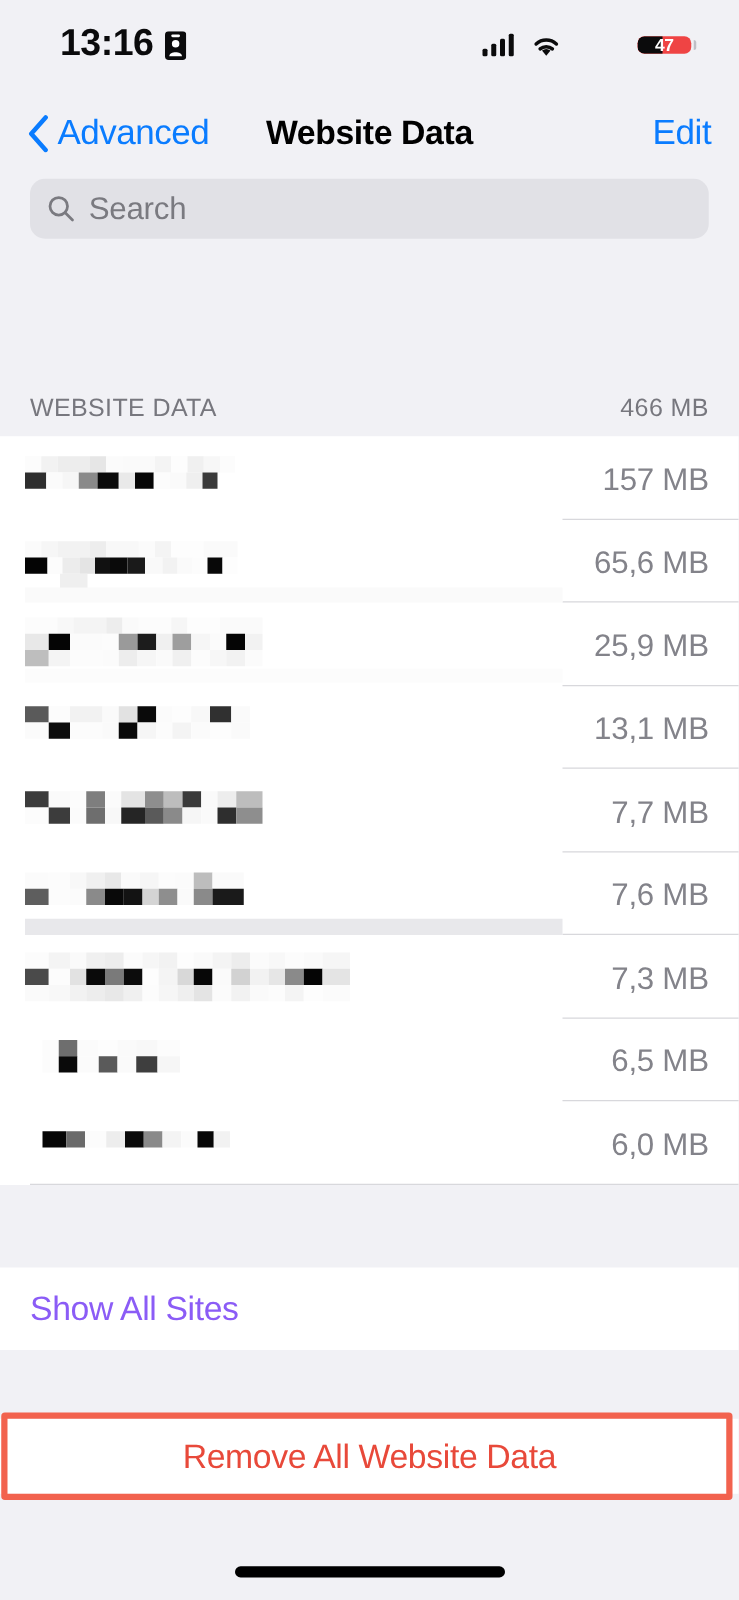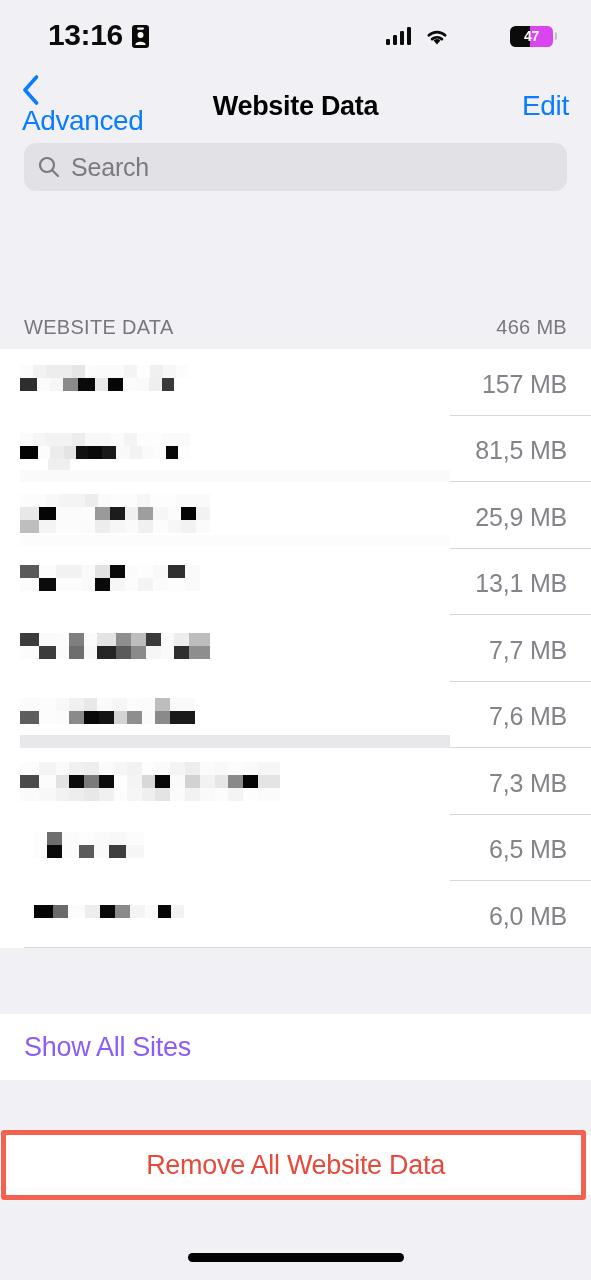--- a/index.html
+++ b/index.html
@@ -29,22 +29,22 @@
   }
   .sb-badge-icon { display:block; }
   .sb-right { display:flex; align-items:center; gap:13px; }
   .sig-bars { display:flex; align-items:flex-end; gap:2.5px; height:18px; }
   .sig-bars i { display:block; width:4.5px; background:#0B0B0C; border-radius:1.2px; }
   .sig-bars i:nth-child(1){height:6px;}
   .sig-bars i:nth-child(2){height:10px;}
   .sig-bars i:nth-child(3){height:14px;}
   .sig-bars i:nth-child(4){height:18px;}
   .battery {
-    position:relative; width:43px; height:21px;
-    border-radius:5.5px; background:#d946ef; overflow:hidden;margin-left:47px;
+    position:relative; width:43px; height:14px;
+    border-radius:5.5px; background:#ef4444; overflow:hidden;margin-left:47px;
   }
   .battery .fill {
     position:absolute; left:0; top:0; bottom:0; width:52%;
     background:#0B0B0C; border-radius:5.5px 0 0 5.5px;
   }
   .battery .pct {
     position:absolute; inset:0;
     display:flex; align-items:center; justify-content:center;
     font-size:14px; font-weight:700; color:#FFFFFF;
     letter-spacing:-0.3px; z-index:2;
@@ -54,24 +54,23 @@
     border-radius:0 2px 2px 0; margin-left:1.5px;
   }
   .batt-wrap { display:flex; align-items:center; }
 
   
   .navbar {
     position:absolute; top:78px; left:0; right:0; height:56px;
     display:flex; align-items:center; padding:0 22px;
   }
   .nav-back {
-    display:flex; align-items:flex-start; 
+    display:flex; align-items:flex-end; gap:7px;
     color:#0A7CFF; font-size:28px; letter-spacing:-0.4px;
     cursor:pointer;
-    flex-direction:column;
   }
   .chev { display:block; flex:none; }
   .nav-title {
     position:absolute; left:0; right:0; text-align:center;
     font-size:27px; font-weight:700; color:#000;
     letter-spacing:-0.3px; pointer-events:none;
   }
   .nav-edit {
     margin-left:auto; color:#0A7CFF; font-size:28px;
     letter-spacing:-0.3px; cursor:pointer; z-index:2;
@@ -277,21 +276,21 @@
             <b style="width:13px;background:#F2F2F2"></b>
             <b style="width:13px;background:#FAFAFA"></b>
             <b style="width:13px;background:#FCFCFC"></b>
             <b style="width:13px;background:#080808"></b>
             <b style="width:13px;background:#FDFDFD"></b>
         </div>
         <div class="mosaic" style="left:28px;top:39px;width:22px;height:12px;">
           <b style="width:22px;background:#EFEFEF"></b>
         </div>
       </div>
-      <div class="size">81,5 MB</div>
+      <div class="size">65,6 MB</div>
       <div class="sep"></div>
       <div class="smear" style="left:20px;top:54px;width:430px;height:12px;background:#FAFAFA"></div>
     </div>
 
     <div class="row">
       <div class="name-slot">
         <div class="mosaic" style="left:0;top:8px;width:190px;height:13px;">
           <b style="width:26px;background:#FCFCFC"></b>
             <b style="width:13px;background:#F8F8F8"></b>
             <b style="width:26px;background:#F4F4F4"></b>

